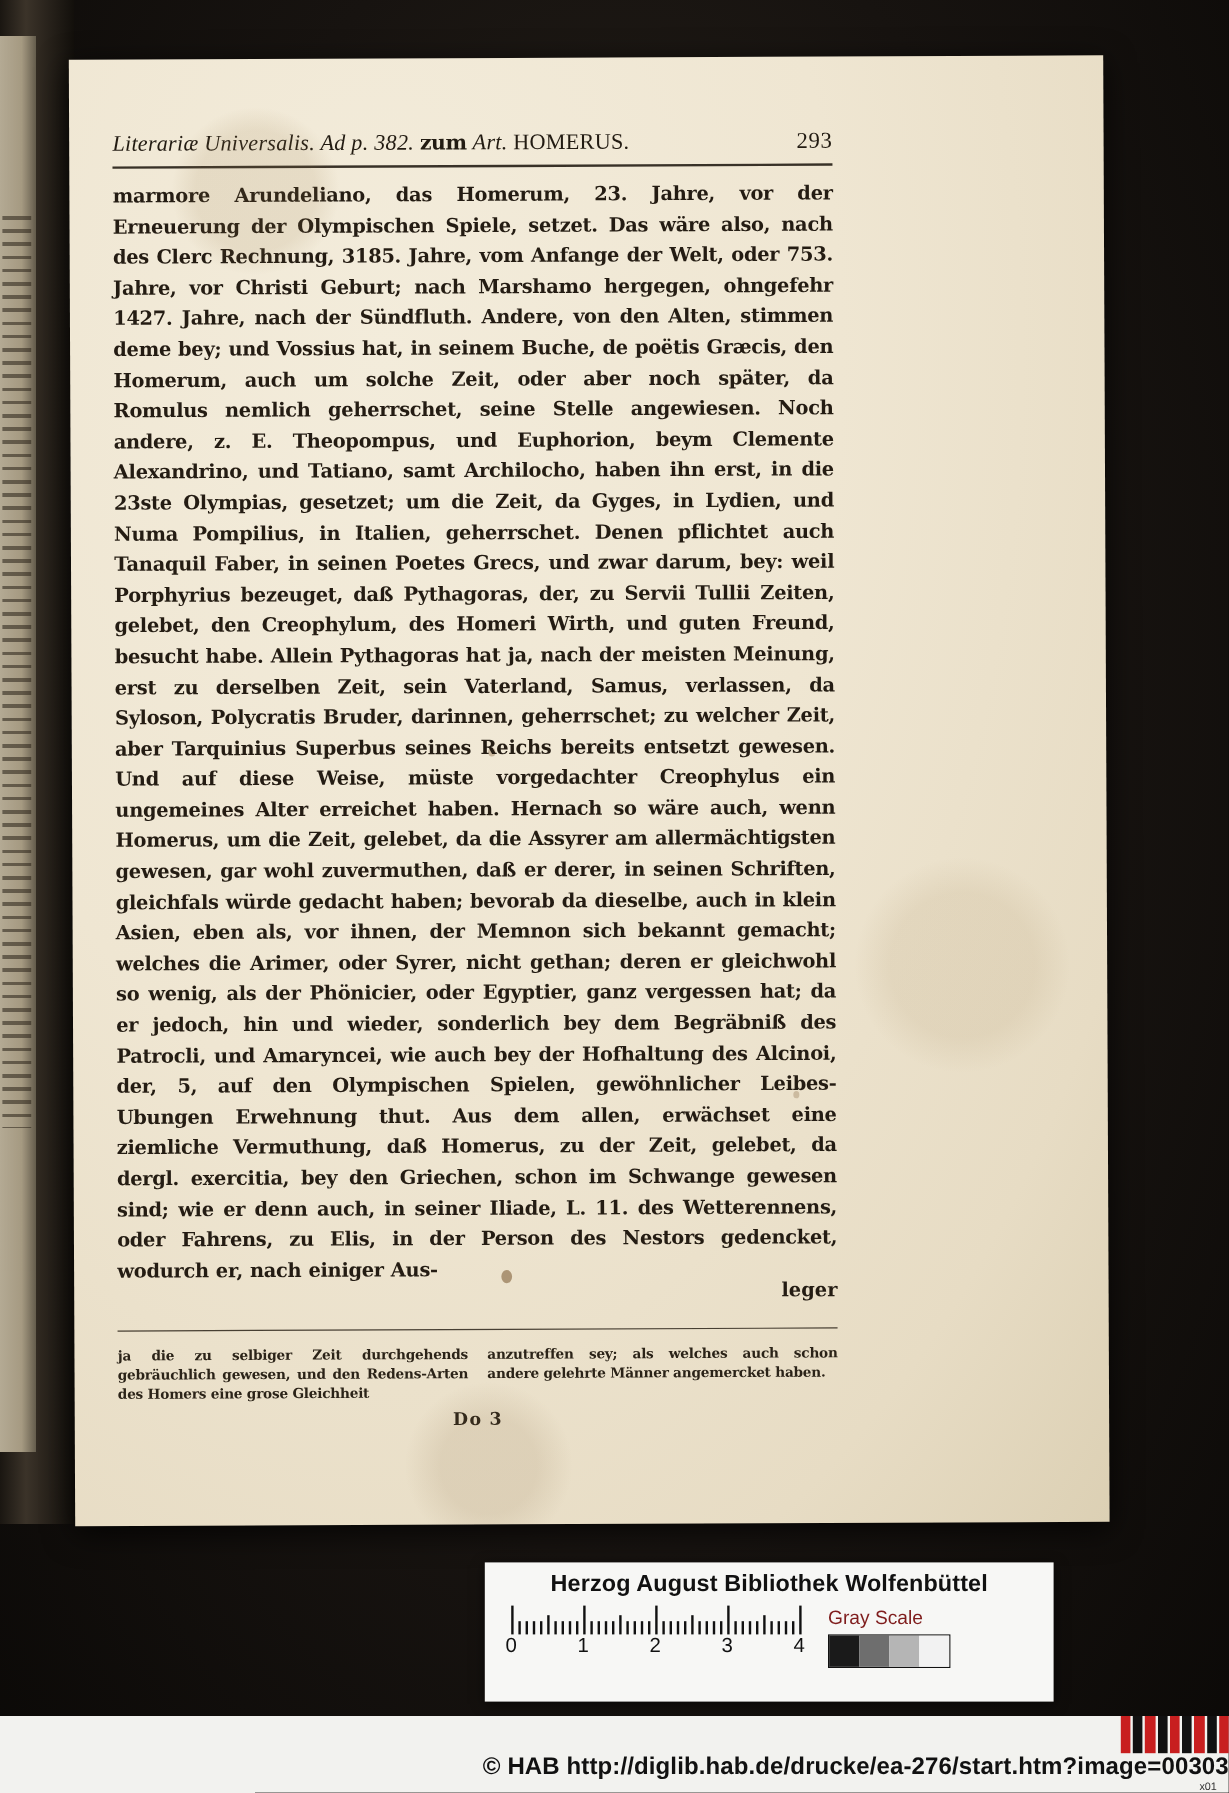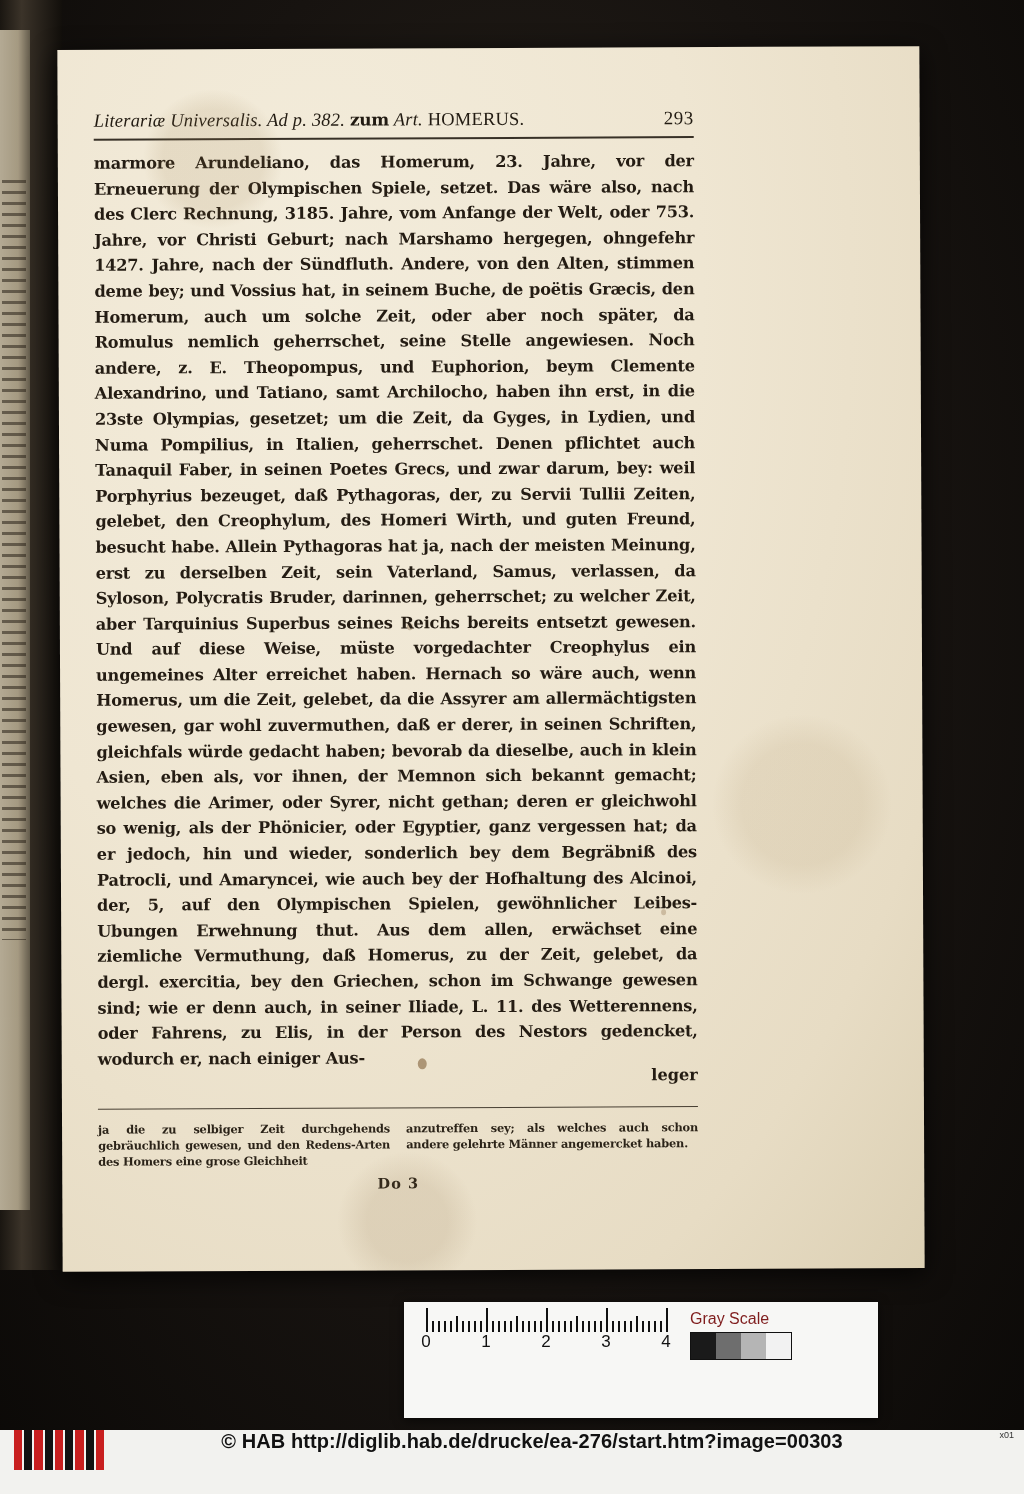--- a/index.html
+++ b/index.html
@@ -232,21 +232,22 @@
   }
   .gray-patches span { flex: 1; }
 
   
   .credit-bar {
     position: absolute;
     left: 0; bottom: 0;
     width: 1024px; height: 64px;
     background: #f2f2ef;
     display: flex;
-    align-items: flex-start;
+    align-items: flex-end;
+    flex-direction: column;
   }
   .credit-swatches {
     width: 90px; height: 40px;
     margin-left: 14px;
     display: flex;
     gap: 2px;
   }
   .credit-swatches i { flex: 1; display: block; }
   .credit-text {
     flex: 1;
@@ -305,20 +306,21 @@
       <div class="col">ja die zu selbiger Zeit durchgehends gebräuchlich gewesen, und den Redens-Arten des Homers eine grose Gleichheit</div>
       <div class="col">anzutreffen sey; als welches auch schon andere gelehrte Männer angemercket haben.</div>
     </div>
 
     <div class="signature">Do 3</div>
 
   </div>
 </div>
 
 <div class="target-card">
+  <div class="target-title">Herzog August Bibliothek Wolfenbüttel</div>
   <div class="target-row">
     <div class="ruler">
       <div class="ruler-ticks" id="ruler-ticks">
           <i style="left: 0px; height: 24px;"></i>
           <i style="left: 6px; height: 11px;"></i>
           <i style="left: 12px; height: 11px;"></i>
           <i style="left: 18px; height: 11px;"></i>
           <i style="left: 24px; height: 11px;"></i>
           <i style="left: 30px; height: 16px;"></i>
           <i style="left: 36px; height: 11px;"></i>

